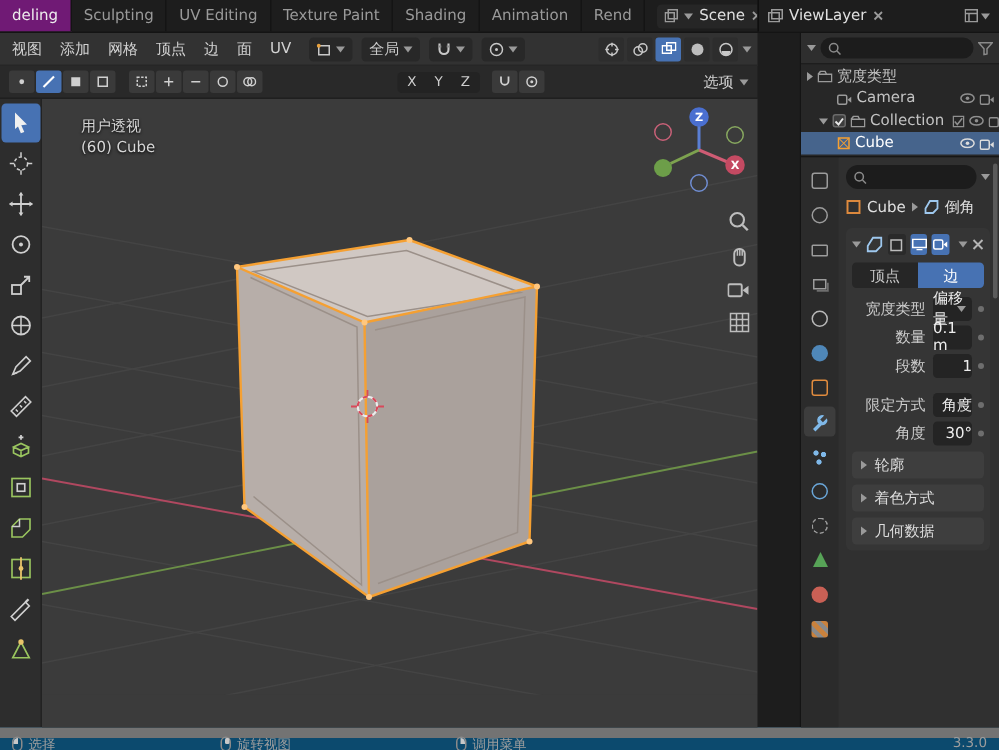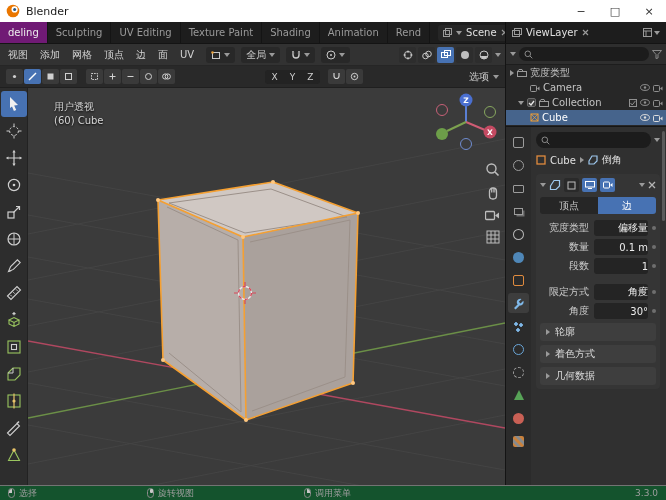--- a/index.html
+++ b/index.html
@@ -20,21 +20,21 @@
   .ws-tab{height:100%;display:flex;align-items:center;padding:0 8px;color:#9a9a9a;border-right:1px solid #141414;white-space:nowrap;}
   .ws-tab.on{background:#701a75;color:#ededed;}
   .tb-dd{display:flex;align-items:center;gap:4px;margin-left:8px;background:#262626;border-radius:3px;height:16px;padding:0 5px;white-space:nowrap;}
   .tb-right{width:161px;flex:0 0 auto;border-left:1px solid #0f0f0f;display:flex;align-items:center;gap:4px;padding:0 6px;background:#1d1d1d;}
 
   
   .cdown{width:0;height:0;border-left:3px solid transparent;border-right:3px solid transparent;border-top:4px solid #9a9a9a;}
   .cright{width:0;height:0;border-top:3px solid transparent;border-bottom:3px solid transparent;border-left:4px solid #9a9a9a;}
 
   
-  .main{flex:1;display:flex;min-height:0;}
+  .main{flex:1;display:flex;min-height:0;gap:28px;}
   .leftreg{width:505px;flex:0 0 auto;display:flex;flex-direction:column;}
   .hrow1{height:22px;background:#323232;display:flex;align-items:center;flex:0 0 auto;border-bottom:1px solid #262626;}
   .menu-it{padding:0 6px;color:#d2d2d2;}
   .hdd{display:flex;align-items:center;gap:3px;background:#282828;border-radius:3px;height:16px;padding:0 5px;margin-left:6px;}
   .hic{width:17px;height:16px;border-radius:2px;display:grid;place-items:center;margin-left:2px;background:#2d2d2d;}
   .hic.on{background:#4772b3;}
   .hrow2{height:22px;background:#292929;display:flex;align-items:center;padding:0 6px;flex:0 0 auto;border-bottom:1px solid #1f1f1f;}
   .sqb{width:17px;height:15px;background:#3a3a3a;border-radius:2px;margin-right:1px;display:grid;place-items:center;}
   .sqb.on{background:#4772b3;}
   .grp{display:flex;margin-right:8px;}
@@ -102,51 +102,36 @@
   .pi-mat{background:#c96055;border-radius:50%;}
   .pi-tex{background:repeating-linear-gradient(45deg,#c9823e 0 3px,#8a8a8a 3px 6px);border-radius:2px;}
   .pi-phys{border:1.5px solid #6aa6d8;border-radius:50%;}
   .pi-part{background:radial-gradient(circle at 3px 3px,#7fb8e8 1.5px,transparent 2px),radial-gradient(circle at 8px 4px,#7fb8e8 1.5px,transparent 2px),radial-gradient(circle at 5px 9px,#7fb8e8 1.5px,transparent 2px);}
   .pi-out{width:11px;height:8px;border:1.5px solid #9c9c9c;border-radius:1px;margin-top:2px;}
   .pi-vl{width:9px;height:7px;border:1.5px solid #9c9c9c;box-shadow:2px 2px 0 -0.5px #6e6e6e;}
   .pi-scene{border:1.5px solid #b8b8b8;border-radius:50%;transform:rotate(45deg);}
   .pi-con{border:1.5px dashed #9c9c9c;border-radius:50%;}
 
   
-  .sbar{height:15px;flex:0 0 auto;background:#14532d;border-top:1px solid #737373;display:flex;align-items:center;padding:0 8px;color:#9d9d9d;font-size:9px;}
+  .sbar{height:15px;flex:0 0 auto;background:#0c4a6e;border-top:7px solid #737373;display:flex;align-items:center;padding:0 8px;color:#9d9d9d;font-size:9px;}
   .sb-it{display:flex;align-items:center;gap:4px;}
   .m110{margin-left:110px;}
   .mouse{width:7px;height:10px;border:1px solid #8a8a8a;border-radius:3.5px;position:relative;flex:0 0 auto;}
   .mouse i{position:absolute;top:0;width:3px;height:4px;background:#c8c8c8;}
   .mouse.l i{left:0;border-radius:3px 0 0 0;}
   .mouse.m i{left:2px;width:2.5px;border-radius:1px;}
   .mouse.r i{right:0;border-radius:0 3px 0 0;}
   .ver{margin-left:auto;}
   svg{display:block;}
 </style>
 </head>
 <body>
 
 <div class="window">
 
-  <div class="t-bar">
-    <span class="t-ic">
-      <svg width="14" height="14">
-          <circle cx="7" cy="7" r="6.3" fill="#ea7600"></circle>
-          <circle cx="8.6" cy="5.4" r="3.1" fill="#fff"></circle>
-          <circle cx="8.6" cy="5.4" r="1.5" fill="#265787"></circle>
-        </svg>
-    </span>
-    <span class="t-title">Blender</span>
-    <div class="win-btns">
-      <div class="win-b">─</div>
-      <div class="win-b">□</div>
-      <div class="win-b">×</div>
-    </div>
-  </div>
 
   <div class="topbar">
     <div class="tb-left">
       <div class="ws-tab on">deling</div>
       <div class="ws-tab">Sculpting</div>
       <div class="ws-tab">UV Editing</div>
       <div class="ws-tab">Texture Paint</div>
       <div class="ws-tab">Shading</div>
       <div class="ws-tab">Animation</div>
       <div class="ws-tab">Rend</div>

